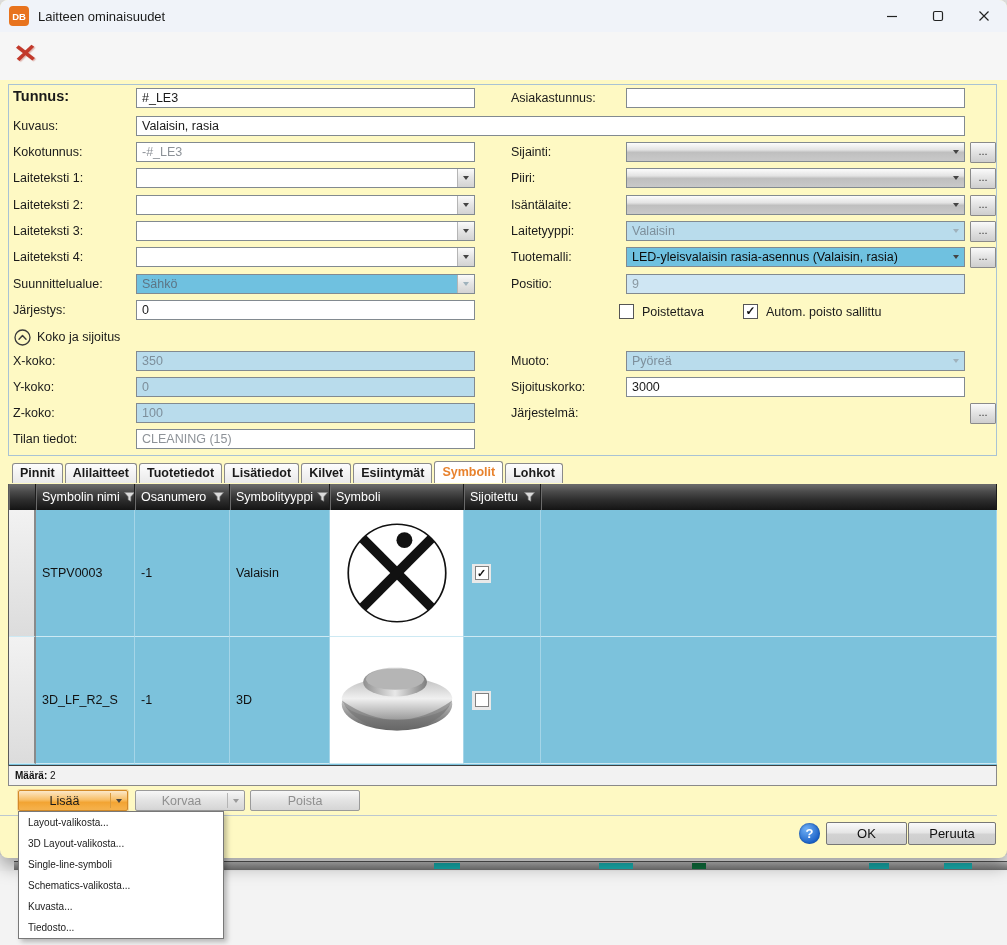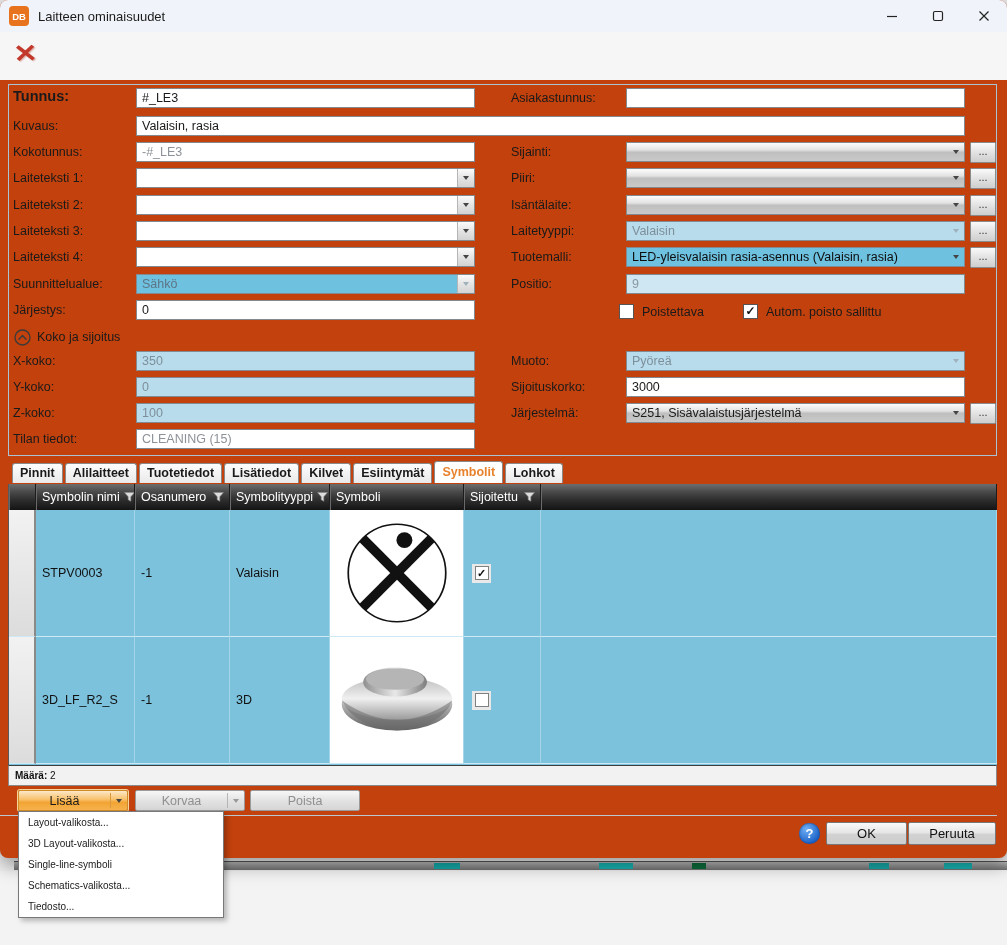--- a/index.html
+++ b/index.html
@@ -8,21 +8,21 @@
   .screen { position:relative; width:1007px; height:945px; overflow:hidden; }
 
   
   .bg-app { position:absolute; left:0; top:855px; width:1007px; height:90px; background:#f0f0f0; }
   .bg-statusbar { position:absolute; left:14px; top:6px; width:993px; height:9px;
                   background:linear-gradient(#bdbdbd,#8f8f8f 55%,#6f6f6f); border-top:1px solid #555; }
   .bg-frag { position:absolute; top:1px; height:6px; }
   .bg-low { position:absolute; left:0; top:16px; width:1007px; height:74px; background:#f3f3f3; }
 
   
-  .dialog { position:absolute; left:0; top:0; width:1007px; height:858px; background:#c2410c;
+  .dialog { position:absolute; left:0; top:0; width:1007px; height:858px; background:#fef9c3;
             border-radius:8px 8px 8px 8px; box-shadow:0 8px 18px rgba(0,0,0,.35); }
 
   .titlebar { position:absolute; left:0; top:0; width:100%; height:32px; background:#f0f3f9;
               border-radius:8px 8px 0 0; display:flex; align-items:center; }
   .app-icon { width:20px; height:20px; margin-left:9px; border-radius:4px; background:#e8731e;
               color:#fff; font-size:9.5px; font-weight:bold; display:flex; align-items:center; justify-content:center; }
   .title-text { margin-left:9px; font-size:13px; color:#1b1b1b; }
   .win-controls { margin-left:auto; display:flex; height:32px; }
   .win-btn { width:46px; height:32px; display:flex; align-items:center; justify-content:center; }
 
@@ -325,26 +325,20 @@
         <span class="lab l">Y-koko:</span>
         <input class="fld l paleblue" value="0" style="">
         <span class="lab r">Sijoituskorko:</span>
         <input class="fld r" value="3000" style="">
       </div>
 
       <div class="frow" style="top:318px">
         <span class="lab l">Z-koko:</span>
         <input class="fld l paleblue" value="100" style="">
         <span class="lab r">Järjestelmä:</span>
-        <div class="fld r combo glossy">
-          <span class="ctext">S251, Sisävalaistusjärjestelmä</span>
-          <span class="cbtn">
-              <span class="tri"></span>
-            </span>
-        </div>
         <div class="dots">...</div>
       </div>
 
       <div class="frow" style="top:344px">
         <span class="lab l">Tilan tiedot:</span>
         <input class="fld l gray-text" value="CLEANING (15)" style="">
       </div>
     </div>
 
     <div class="tabstrip">
@@ -491,16 +485,17 @@
     <div class="help-btn">?</div>
     <div class="fbtn ok">OK</div>
     <div class="fbtn peruuta">Peruuta</div>
   </div>
 
   <div class="menu">
     <div class="mi">Layout-valikosta...</div>
     <div class="mi">3D Layout-valikosta...</div>
     <div class="mi">Single-line-symboli</div>
     <div class="mi">Schematics-valikosta...</div>
+    <div class="mi">Kuvasta...</div>
     <div class="mi">Tiedosto...</div>
   </div>
 
 </div>
 
 </body></html>

